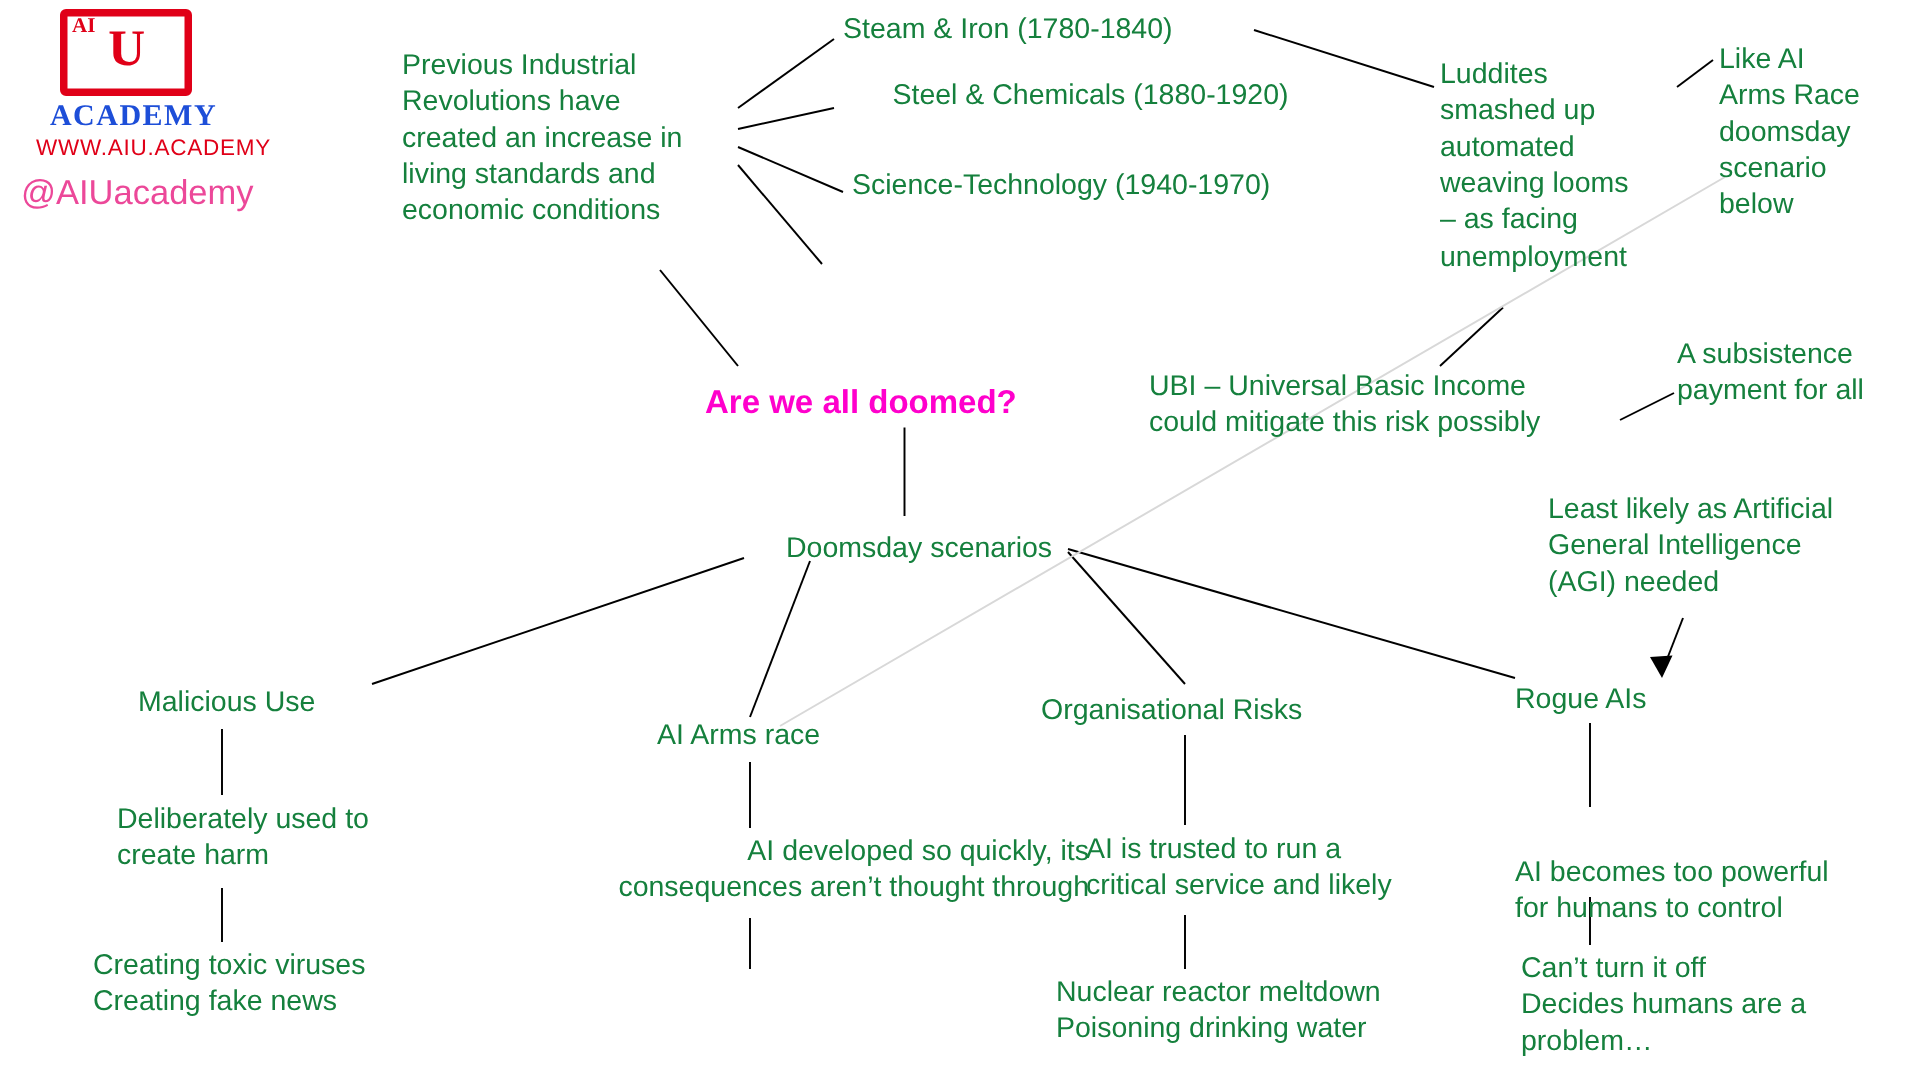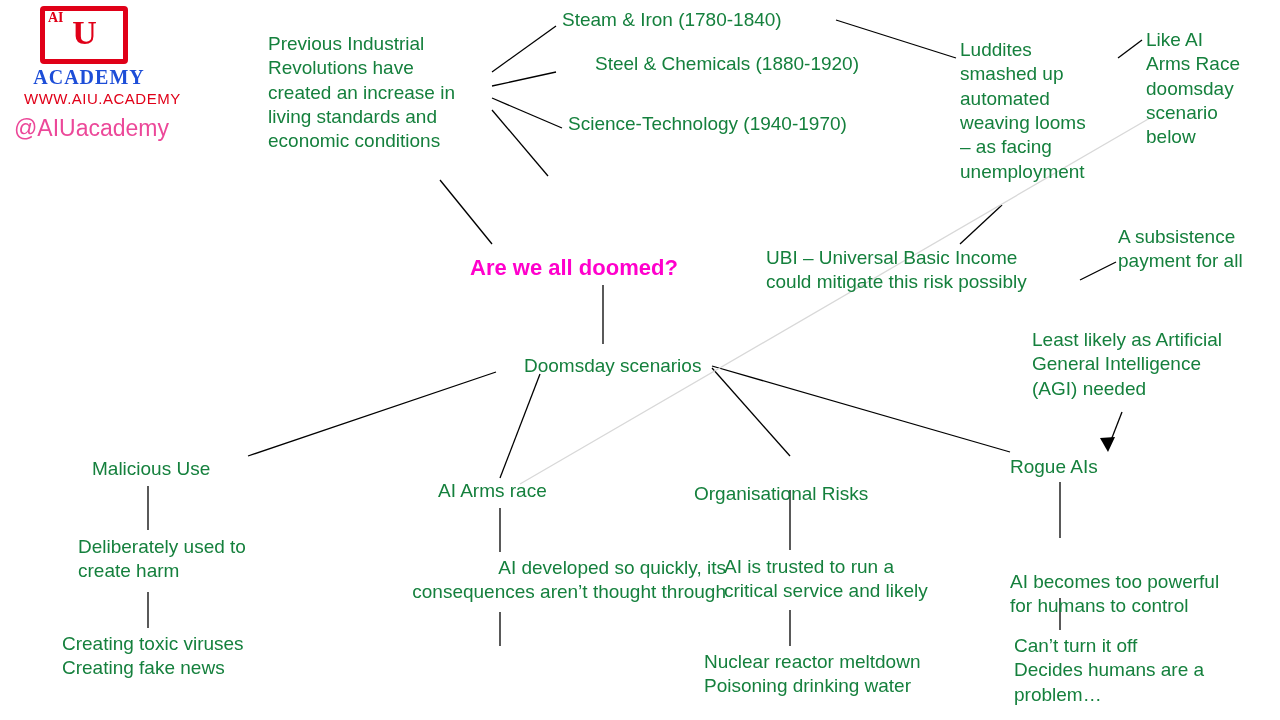--- a/index.html
+++ b/index.html
@@ -190,21 +190,21 @@
 could mitigate this risk possibly</div>
   <div class="node" style="left:1118px; top:225px; width:166px;">A subsistence
 payment for all</div>
   <div class="node center" style="left:470px; top:254px; width:290px;">Are we all doomed?</div>
   <div class="node" style="left:500px; top:354px; width:216px;margin-left:24px;">Doomsday scenarios</div>
   <div class="node" style="left:1032px; top:328px; width:252px;">Least likely as Artificial
 General Intelligence
 (AGI) needed</div>
   <div class="node" style="left:92px; top:457px; width:158px;">Malicious Use</div>
   <div class="node" style="left:438px; top:479px; width:146px;">AI Arms race</div>
-  <div class="node" style="left:694px; top:462px; width:216px;margin-top:20px;">Organisational Risks</div>
+  <div class="node" style="left:694px; top:462px; width:216px;">Organisational Risks</div>
   <div class="node" style="left:1010px; top:455px; width:126px;">Rogue AIs</div>
   <div class="node" style="left:78px; top:535px; width:216px;">Deliberately used to
 create harm</div>
   <div class="node" style="left:62px; top:632px; width:240px;">Creating toxic viruses
 Creating fake news</div>
   <div class="node" style="left:328px; top:556px; width:398px;text-align:right;">AI developed so quickly, its
 consequences aren’t thought through</div>
   <div class="node" style="left:724px; top:555px; width:248px;">AI is trusted to run a
 critical service and likely</div>
   <div class="node" style="left:704px; top:650px; width:276px;">Nuclear reactor meltdown

